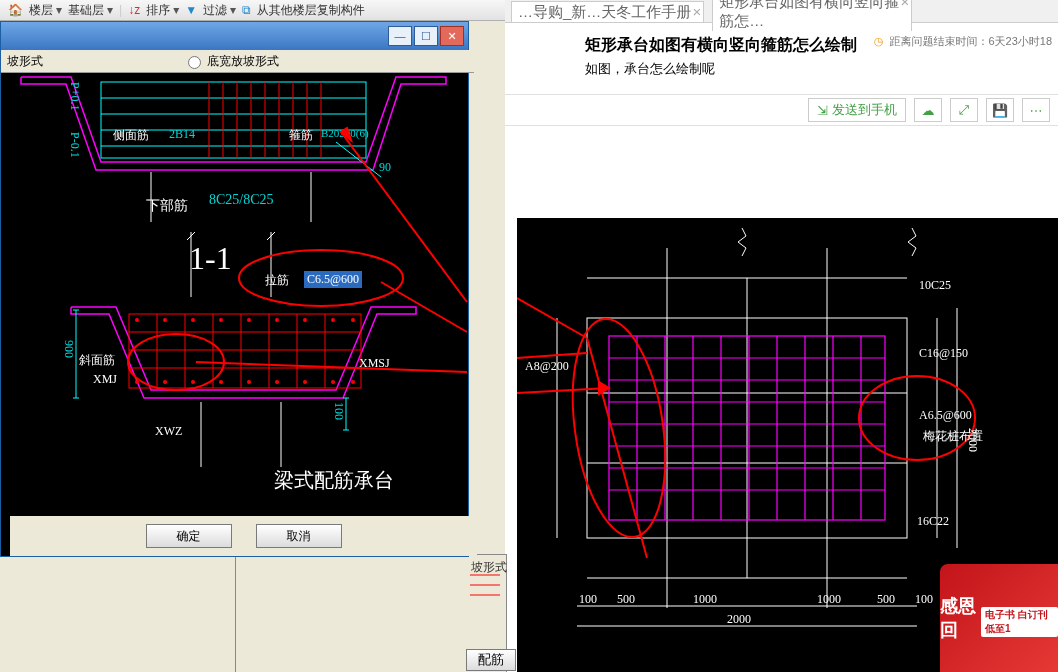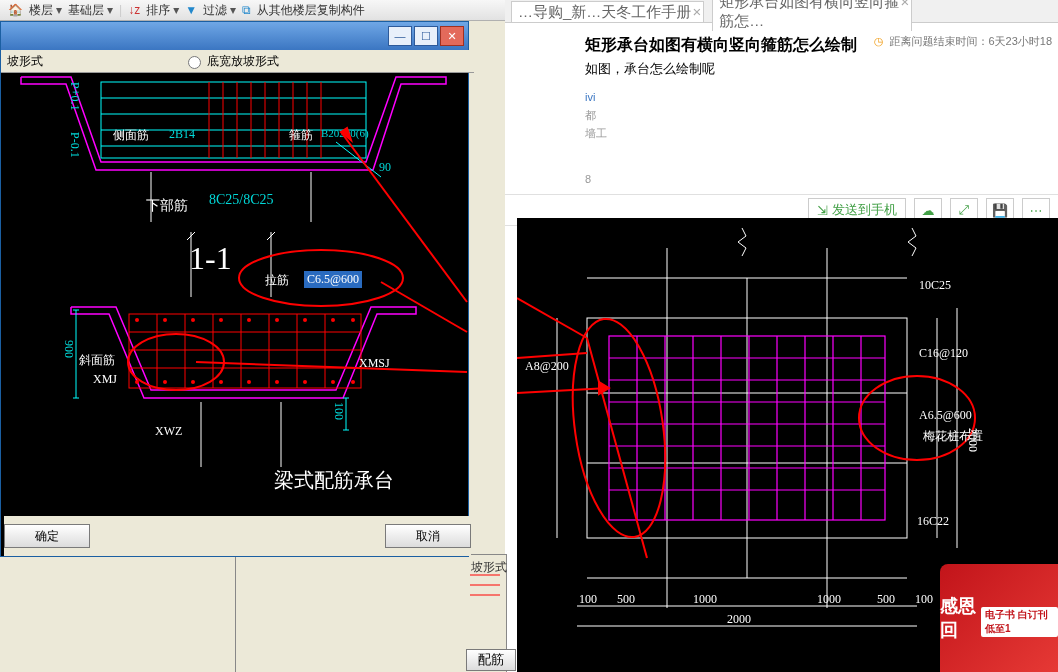--- a/index.html
+++ b/index.html
@@ -9,21 +9,21 @@
   .tb .drop::after{content:"▾";margin-left:3px;color:#555}
   
   .dlg{position:absolute;left:0;top:21px;width:467px;height:534px;border:1px solid #1b5fa2;background:#000;z-index:10}
   .dlg-title{height:28px;background:linear-gradient(#6fa7e6,#3b76c2);display:flex;align-items:center;justify-content:flex-end;gap:2px;padding:0 4px}
   .tbn{width:22px;height:18px;border:1px solid #2d5a9a;background:#e8f0fa;color:#2d5a9a;display:flex;align-items:center;justify-content:center;font-size:11px;cursor:pointer}
   .tbn.close{background:#e36a5b;color:#fff;border-color:#a03020}
   .dlg-body{position:relative;width:100%;height:calc(100% - 28px);background:#000}
   .radio-row{position:absolute;left:0;top:0;width:100%;height:22px;background:#ece9d8;display:flex;align-items:center;gap:140px;padding-left:6px;border-bottom:1px solid #999}
   .radio-row label{display:flex;align-items:center;gap:3px}
   .dlg-cad{position:absolute;left:0;top:22px;right:0;bottom:40px}
-  .btns{position:absolute;left:3px;bottom:0;width:100%;height:40px;background:#ece9d8;display:flex;align-items:center;justify-content:space-between;gap:24px}
+  .btns{position:absolute;left:9px;bottom:0;width:100%;height:40px;background:#ece9d8;display:flex;align-items:center;justify-content:center;gap:24px}
   .btns button{width:86px;height:24px;background:linear-gradient(#fff,#dcdcdc);border:1px solid #7a7a7a;font-size:12px}
   
   .behind{position:absolute;left:235px;top:554px;width:270px;height:120px;background:#ece9d8;border:1px solid #888;z-index:5}
   .behind button{position:absolute;left:246px;bottom:4px;width:50px;height:22px;background:linear-gradient(#fff,#dcdcdc);border:1px solid #7a7a7a}
   
   .rp{position:absolute;left:505px;top:0;right:0;bottom:0;background:#fff}
   .rp-tabs{height:22px;background:#f0f0f0;border-bottom:1px solid #ccc;display:flex;align-items:center;padding:0 6px;gap:8px;font-size:15px;color:#666}
   .rp-tabs .tab{border:1px solid #ccc;border-bottom:none;padding:1px 12px 0 6px;background:#fff;position:relative}
   .rp-tabs .tab::after{content:"×";position:absolute;right:2px;top:1px;color:#aaa}
   .rp-head{padding:12px 20px 6px 80px}
@@ -217,26 +217,20 @@
     <div class="tab">…导购_新…天冬工作手册</div>
     <div class="tab" style="max-width:180px;overflow:hidden">矩形承台如图有横向竖向箍筋怎…</div>
   </div>
   <div class="rp-time">
     <span class="ico">◷</span>
     <span>距离问题结束时间：</span><span>6天23小时18</span>
   </div>
   <div class="rp-head">
     <h1>矩形承台如图有横向竖向箍筋怎么绘制</h1>
     <p>如图，承台怎么绘制呢</p>
-    <div class="rp-meta">
-      <div style="color:#3b76c2">ivi</div>
-      <div>都</div>
-      <div>墙工</div>
-      <div style="margin-top:28px">8</div>
-    </div>
   </div>
   <div class="rp-tools">
     <div class="tool send">
         <span style="color:#43a047;margin-right:4px">⇲</span>
         <span>发送到手机</span>
       </div>
     <div class="tool">☁</div>
     <div class="tool">⤢</div>
     <div class="tool">💾</div>
     <div class="tool">⋯</div>
@@ -289,21 +283,21 @@
         <ellipse cx="102" cy="210" rx="44" ry="110" transform="rotate(-8 102 210)"></ellipse>
         <ellipse cx="400" cy="200" rx="58" ry="42"></ellipse>
         <path d="M70 120 Q130 340 130 340"></path>
         <line x1="0" y1="80" x2="70" y2="120"></line>
         <line x1="0" y1="140" x2="70" y2="135"></line>
         <line x1="0" y1="175" x2="92" y2="170"></line>
         <polygon points="92,170 82,164 82,176" fill="red"></polygon>
       </g>
     </svg>
     <div class="ct cw" style="left:402px;top:60px">10C25</div>
-    <div class="ct cw" style="left:402px;top:128px">C16@120</div>
+    <div class="ct cw" style="left:402px;top:128px">C16@150</div>
     <div class="ct cw" style="left:402px;top:190px">A6.5@600</div>
     <div class="ct cw" style="left:406px;top:210px">梅花桩布置</div>
     <div class="ct cw" style="left:400px;top:296px">16C22</div>
     <div class="ct cw" style="left:8px;top:141px">A8@200</div>
     <div class="ct cw" style="left:448px;top:210px;writing-mode:vertical-rl">2000</div>
     <div class="ct cw" style="left:62px;top:374px">100</div>
     <div class="ct cw" style="left:100px;top:374px">500</div>
     <div class="ct cw" style="left:176px;top:374px">1000</div>
     <div class="ct cw" style="left:300px;top:374px">1000</div>
     <div class="ct cw" style="left:360px;top:374px">500</div>

